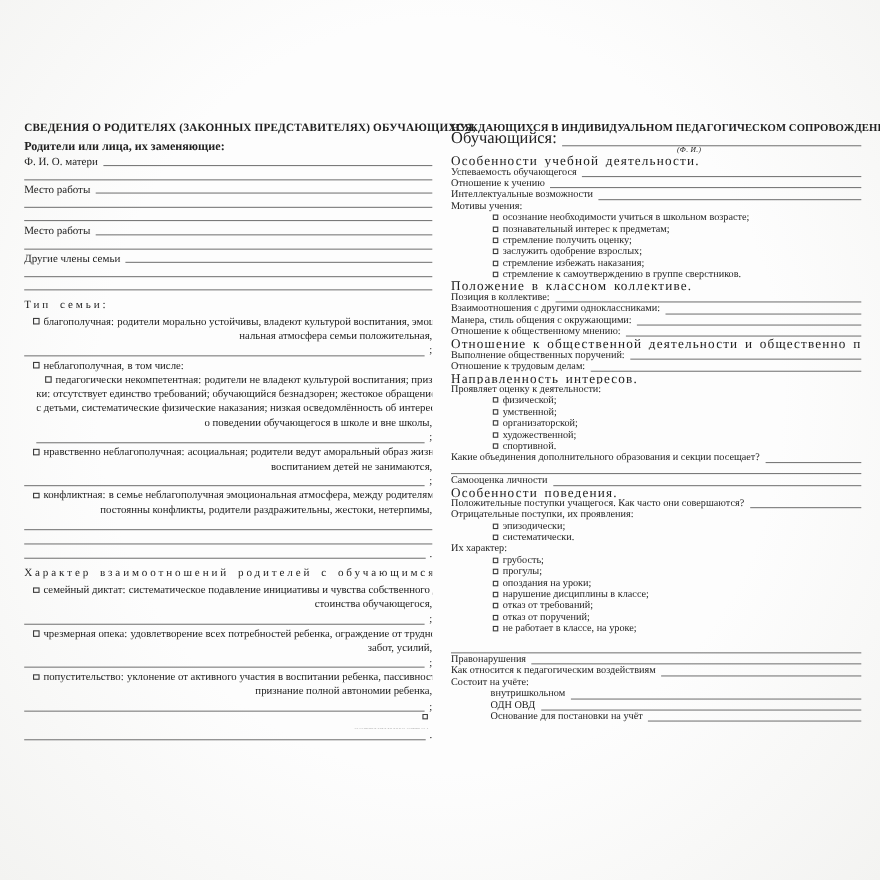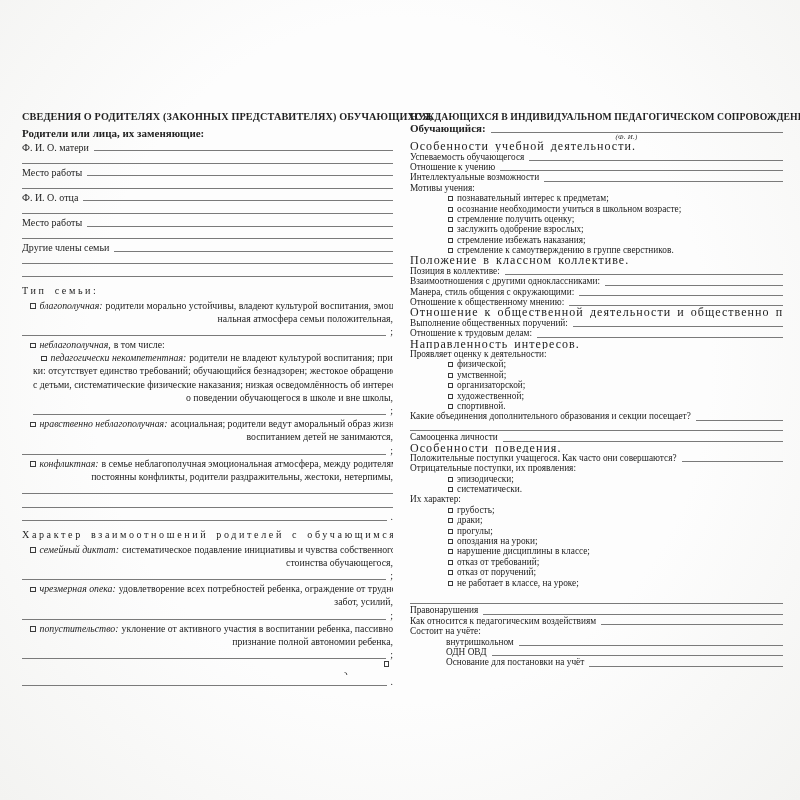--- a/index.html
+++ b/index.html
@@ -33,39 +33,39 @@
   .flabel{white-space:nowrap;padding-right:5px;line-height:1;}
   .flabel:empty{padding-right:0;}
   .frule{flex:1;border-bottom:1px solid var(--rule);}
   .l .frow .frule{margin-bottom:1.5px;}
   .r .frow .frule{margin-bottom:1px;}
   .frow.ind{padding-left:36px;}
   .frow.gap-top{margin-top:7px;}
 
   
   .srow{height:12px;font-size:9.3px;}
-  .srow .flabel{font-weight:700;font-size:11px;}
+  .srow .flabel{font-weight:400;font-size:15px;}
   .subrow{height:6.8px;line-height:6.5px;font-size:6.8px;font-style:italic;text-align:center;padding-left:60px;letter-spacing:.3px;}
 
   
   .plabel{height:10.4px;line-height:10.4px;font-size:9.3px;white-space:nowrap;overflow:hidden;}
 
   
   .crow{height:10.4px;line-height:10.4px;font-size:9.3px;padding-left:38px;white-space:nowrap;overflow:hidden;}
   .cbox{display:inline-block;width:5.5px;height:5.5px;border:1px solid #3c3c3c;margin-right:4px;flex:none;}
   .crow .cbox{width:5px;height:5px;vertical-align:0;}
 
   
   .para{font-size:9.8px;}
   .para.ind{margin-left:11px;}
   .pline,.trule{height:13.2px;line-height:13.2px;}
   .pline{white-space:nowrap;overflow:hidden;}
   .pline.pfirst{text-indent:8px;}
   .pline .cbox{vertical-align:0;}
-  .term{font-style:italic;margin-right:3px;}
+  .term{margin-right:3px;}
   .pline.flexline{display:flex;align-items:flex-end;text-indent:0;flex-direction:column;}
   .pline.flexline.pfirst{padding-left:8px;}
   .pline.flexline .cbox{margin-bottom:3px;}
   .pline.flexline .frule{margin-bottom:2px;margin-left:3px;}
   .ptext{line-height:13.2px;white-space:nowrap;}
   .trule{display:flex;align-items:flex-end;}
   .trule .frule{margin-bottom:2px;}
   .endp{line-height:13.2px;padding-left:4px;}
 </style>
 </head>
@@ -87,24 +87,20 @@
         </div>
         <div class="frow">
           <span class="flabel">Место работы</span>
           <span class="frule"></span>
         </div>
         <div class="frow">
           <span class="flabel"></span>
           <span class="frule"></span>
         </div>
         <div class="frow">
-          <span class="flabel">Ф. И. О. отца</span>
-          <span class="frule"></span>
-        </div>
-        <div class="frow">
           <span class="flabel"></span>
           <span class="frule"></span>
         </div>
         <div class="frow">
           <span class="flabel">Место работы</span>
           <span class="frule"></span>
         </div>
         <div class="frow">
           <span class="flabel"></span>
           <span class="frule"></span>
@@ -248,22 +244,22 @@
           <span class="frule"></span>
         </div>
         <div class="frow">
           <span class="flabel">Интеллектуальные возможности</span>
           <span class="frule"></span>
         </div>
       </div>
 
     <div class="plabel">Мотивы учения:</div>
     <div>
+        <div class="crow"><span class="cbox"></span><span class="clabel">осознание необходимости учиться в школьном возрасте;</span></div>
         <div class="crow"><span class="cbox"></span><span class="clabel">познавательный интерес к предметам;</span></div>
-        <div class="crow"><span class="cbox"></span><span class="clabel">осознание необходимости учиться в школьном возрасте;</span></div>
         <div class="crow"><span class="cbox"></span><span class="clabel">стремление получить оценку;</span></div>
         <div class="crow"><span class="cbox"></span><span class="clabel">заслужить одобрение взрослых;</span></div>
         <div class="crow"><span class="cbox"></span><span class="clabel">стремление избежать наказания;</span></div>
         <div class="crow"><span class="cbox"></span><span class="clabel">стремление к самоутверждению в группе сверстников.</span></div>
       </div>
 
     <div class="sphead">Положение в классном коллективе.</div>
     <div>
         <div class="frow">
           <span class="flabel">Позиция в коллективе:</span>
@@ -330,21 +326,20 @@
 
     <div class="plabel">Отрицательные поступки, их проявления:</div>
     <div>
         <div class="crow"><span class="cbox"></span><span class="clabel">эпизодически;</span></div>
         <div class="crow"><span class="cbox"></span><span class="clabel">систематически.</span></div>
       </div>
 
     <div class="plabel">Их характер:</div>
     <div>
         <div class="crow"><span class="cbox"></span><span class="clabel">грубость;</span></div>
-        <div class="crow"><span class="cbox"></span><span class="clabel">драки;</span></div>
         <div class="crow"><span class="cbox"></span><span class="clabel">прогулы;</span></div>
         <div class="crow"><span class="cbox"></span><span class="clabel">опоздания на уроки;</span></div>
         <div class="crow"><span class="cbox"></span><span class="clabel">нарушение дисциплины в классе;</span></div>
         <div class="crow"><span class="cbox"></span><span class="clabel">отказ от требований;</span></div>
         <div class="crow"><span class="cbox"></span><span class="clabel">отказ от поручений;</span></div>
         <div class="crow"><span class="cbox"></span><span class="clabel">не работает в классе, на уроке;</span></div>
       </div>
 
     <div>
         <div class="frow gap-top">

